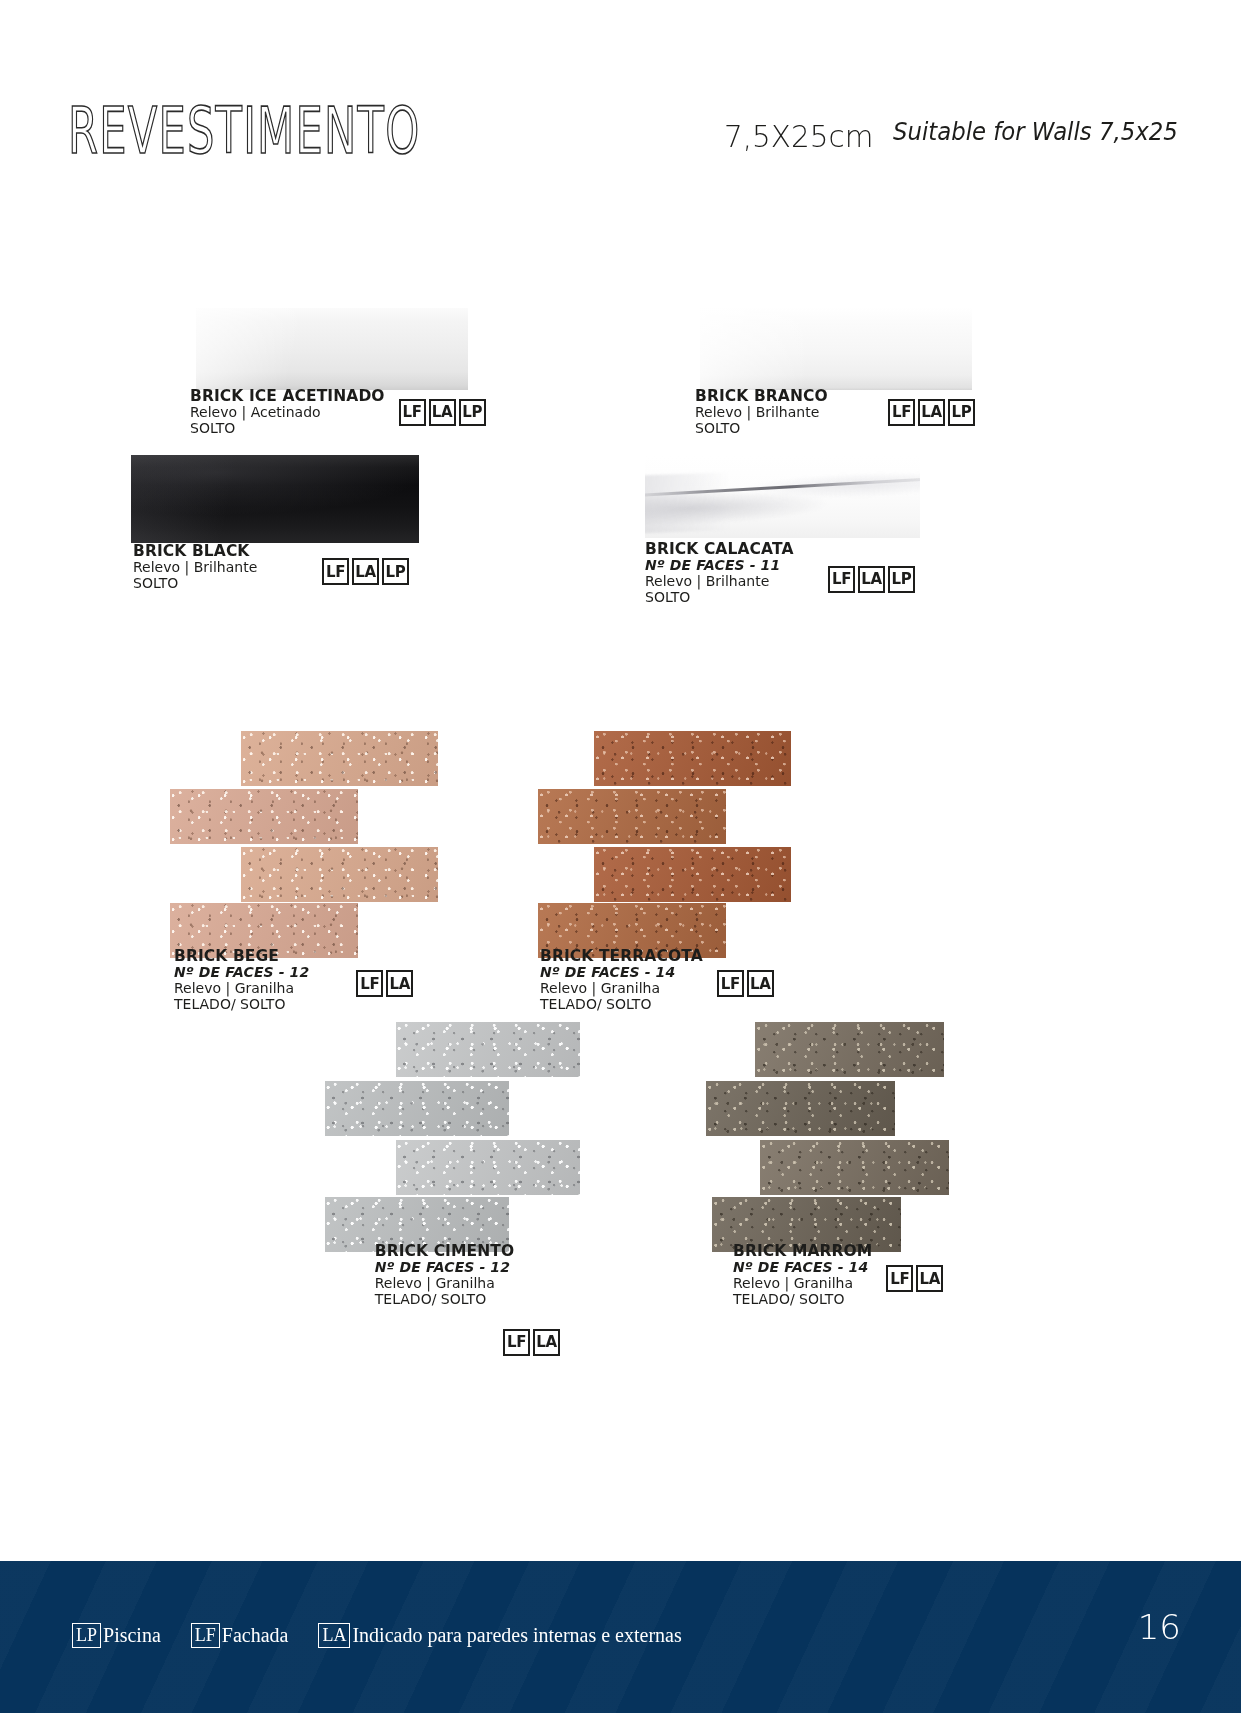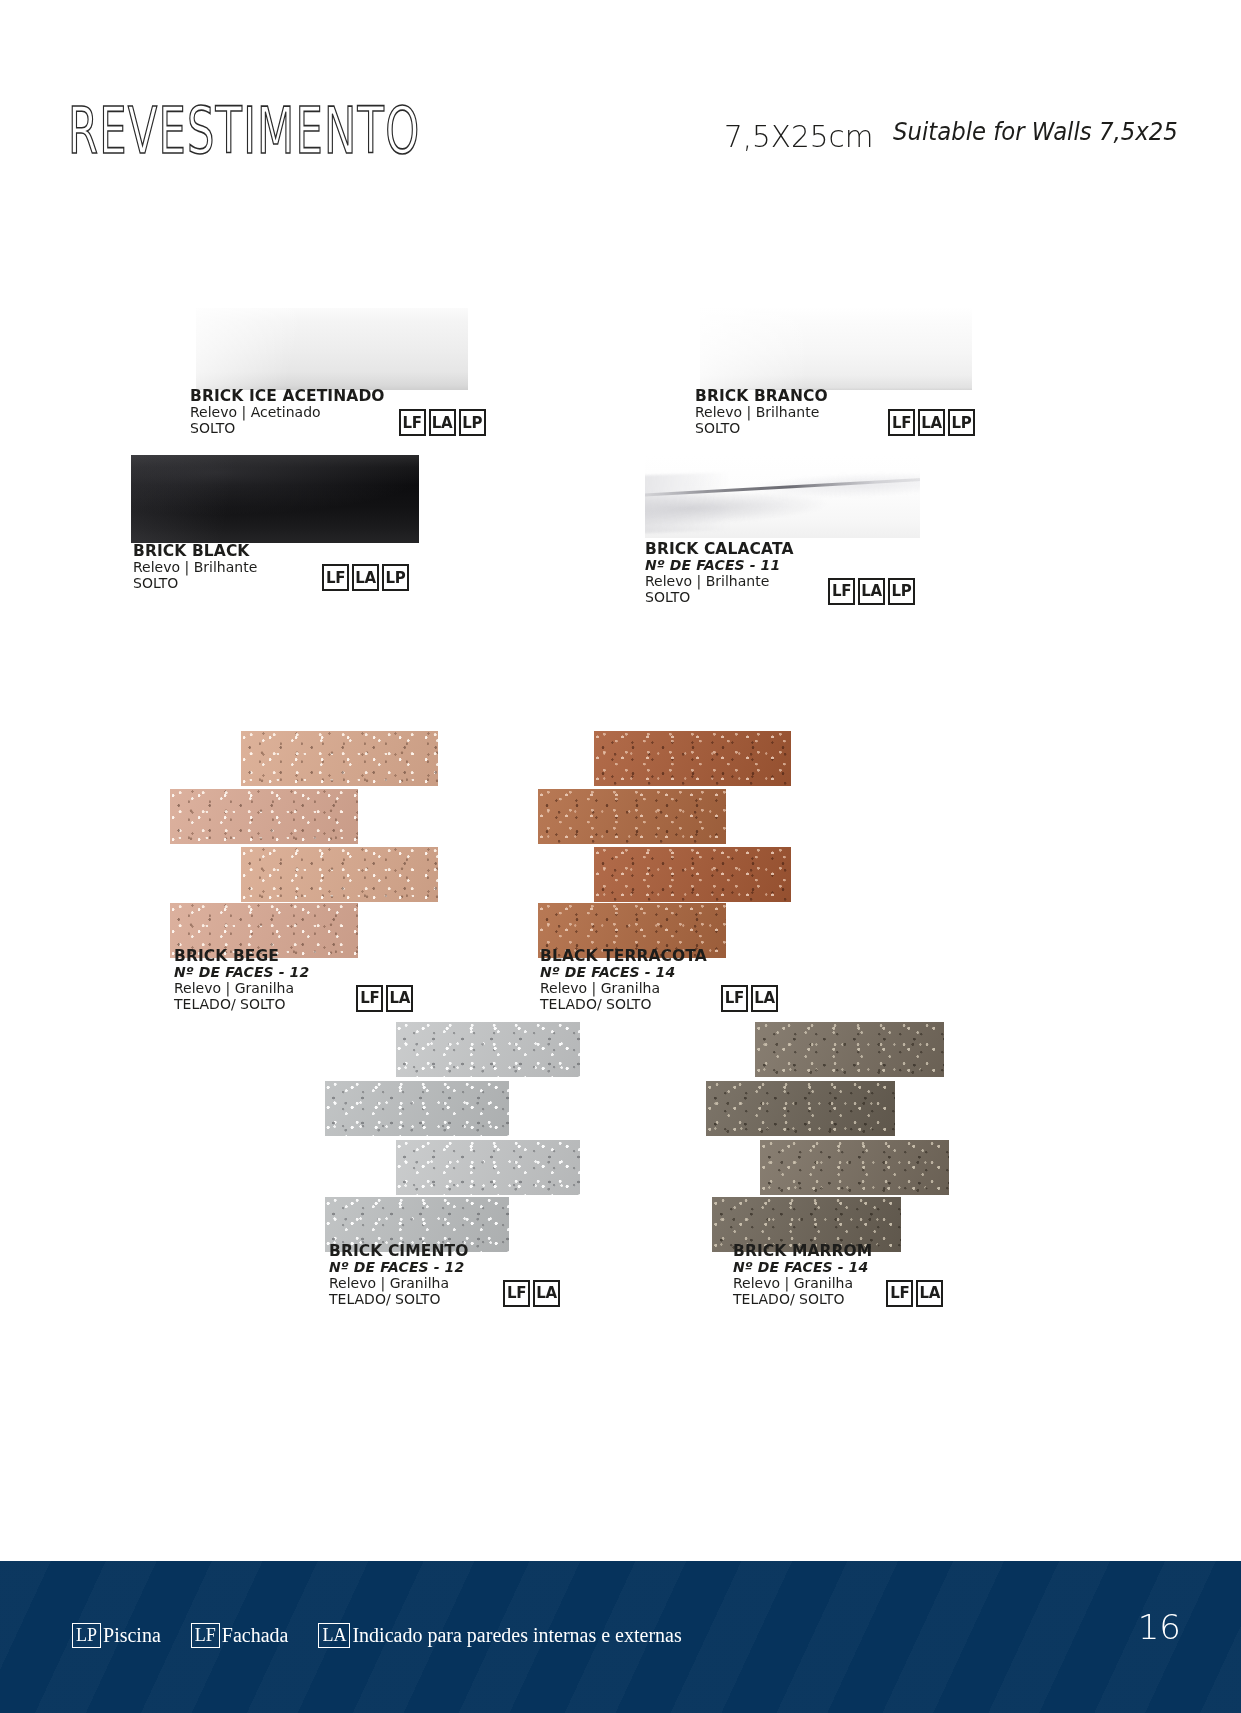--- a/index.html
+++ b/index.html
@@ -151,21 +151,21 @@
       radial-gradient(circle at 48% 19%, rgba(220,210,190,.7) 0 1.2px, transparent 1.6px),
       radial-gradient(circle at 64% 80%, rgba(44,38,28,.55) 0 1.2px, transparent 1.6px),
       radial-gradient(circle at 81% 44%, rgba(224,214,194,.65) 0 1.1px, transparent 1.5px),
       radial-gradient(circle at 92% 68%, rgba(38,32,24,.5) 0 1px, transparent 1.4px),
       radial-gradient(circle at 36% 90%, rgba(214,204,184,.6) 0 1px, transparent 1.4px),
       linear-gradient(115deg, rgba(255,255,255,.10), rgba(0,0,0,.14));
     background-size: 25px 21px,30px 26px,23px 19px,34px 28px,28px 24px,21px 18px,26px 25px,100% 100%;
   }
 
   
-  .label-block { position:absolute; display:flex; align-items:flex-end; gap:14px; }
+  .label-block { position:absolute; display:flex; align-items:center; gap:14px; }
   .label-text { line-height:1.06; }
   .lbl-name {
     font-family:"DejaVu Sans", sans-serif;
     font-weight:700; font-size:15.5px; color:#1d1d1b;
     letter-spacing:.1px; white-space:nowrap;
   }
   .lbl-faces {
     font-family:"DejaVu Sans", sans-serif;
     font-weight:700; font-style:italic; font-size:14px; color:#1d1d1b;
     letter-spacing:.1px; white-space:nowrap; margin-top:1px;
@@ -324,21 +324,21 @@
       <span class="spk"></span>
     </div>
   <div class="tile tile-terra" style="left:594px; top:847px; width:197px; height:55px;">
       <span class="spk"></span>
     </div>
   <div class="tile tile-terra2" style="left:538px; top:903px; width:188px; height:55px;">
       <span class="spk"></span>
     </div>
   <div class="label-block" style="left:540px; top:948px; width:205px;">
     <div class="label-text">
-      <div class="lbl-name">BLACK TERRACOTA</div>
+      <div class="lbl-name">BRICK TERRACOTA</div>
       <div class="lbl-faces">Nº DE FACES - 14</div>
       <div class="lbl-line">Relevo | Granilha</div>
       <div class="lbl-line">TELADO/ SOLTO</div>
     </div>
     <div class="badges" style="margin-left:auto; margin-top:8px;">
       <span class="badge">LF</span>
       <span class="badge">LA</span>
     </div>
   </div>
 
@@ -347,21 +347,21 @@
     </div>
   <div class="tile tile-cim2" style="left:325px; top:1081px; width:184px; height:55px;">
       <span class="spk"></span>
     </div>
   <div class="tile tile-cim" style="left:396px; top:1140px; width:184px; height:55px;">
       <span class="spk"></span>
     </div>
   <div class="tile tile-cim2" style="left:325px; top:1197px; width:184px; height:55px;">
       <span class="spk"></span>
     </div>
-  <div class="label-block" style="left:329px; top:1243px; width:231px;">
+  <div class="label-block" style="left:329px; top:1243px; width:231px;flex-direction:column;">
     <div class="label-text">
       <div class="lbl-name">BRICK CIMENTO</div>
       <div class="lbl-faces">Nº DE FACES - 12</div>
       <div class="lbl-line">Relevo | Granilha</div>
       <div class="lbl-line">TELADO/ SOLTO</div>
     </div>
     <div class="badges" style="margin-left:auto; margin-top:8px;">
       <span class="badge">LF</span>
       <span class="badge">LA</span>
     </div>

